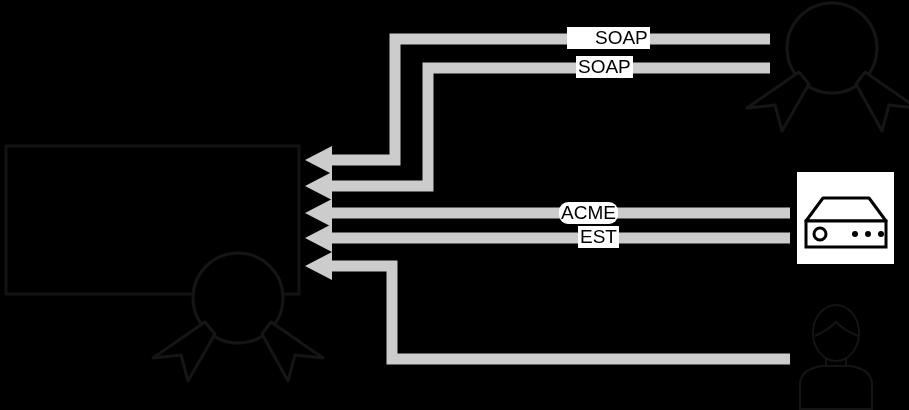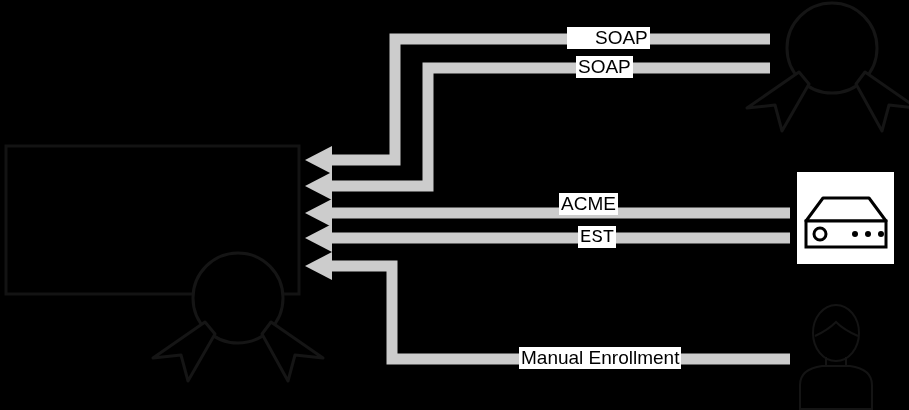--- a/index.html
+++ b/index.html
@@ -74,19 +74,18 @@
       <path d="M800,409 L800,385 Q800,369 822,366 L850,366
                Q872,369 872,385 L872,409 Z" fill="#000000" stroke="#141414" stroke-width="2"></path>
     </g>
 
   </svg>
 
   <div class="lbl" style="left:567px;top:27px;padding-left:28px;">SOAP</div>
 
   <div class="lbl" style="left:576px;top:56px;">SOAP</div>
 
-  <div class="lbl" style="left:559px;top:193px;">ACME</div>
+  <div class="lbl" style="left:559px;top:202px;border-radius:9px;">ACME</div>
 
-  <div class="lbl" style="left:578px;top:226px;font-family:Liberation Mono, monospace;">EST</div>
+  <div class="lbl" style="left:578px;top:226px;">EST</div>
 
-  <div class="lbl" style="left:519px;top:347px;">Manual Enrollment</div>
 
 </div>
 
 </body></html>

